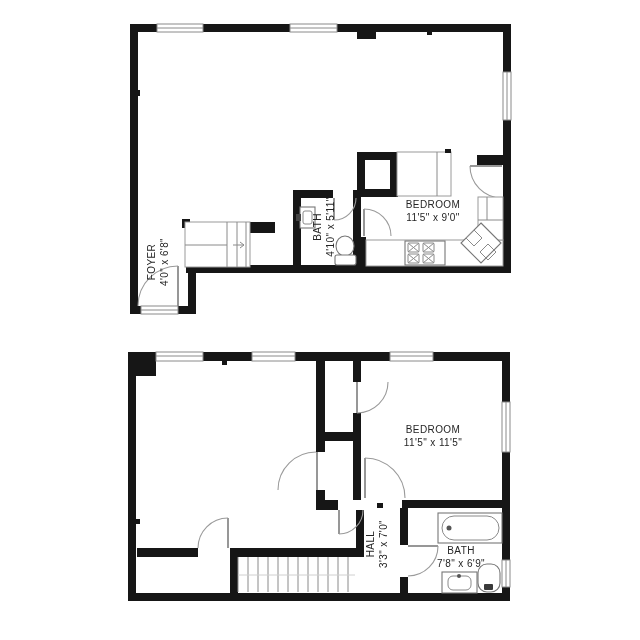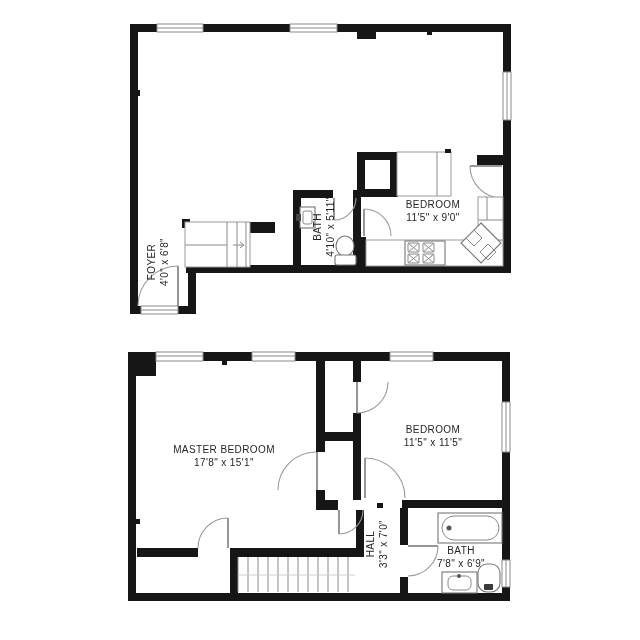--- a/index.html
+++ b/index.html
@@ -239,24 +239,20 @@
   </div>
   <div class="room-label rot" style="left:324px;top:227px">
     <div>BATH</div>
     <div>4'10" x 5'11"</div>
   </div>
   <div class="room-label rot" style="left:158px;top:262px">
     <div>FOYER</div>
     <div>4'0" x 6'8"</div>
   </div>
 
-  <div class="room-label" style="left:224px;top:456px">
-    <div>MASTER BEDROOM</div>
-    <div>17'8" x 15'1"</div>
-  </div>
   <div class="room-label" style="left:433px;top:436px">
     <div>BEDROOM</div>
     <div>11'5" x 11'5"</div>
   </div>
   <div class="room-label rot" style="left:377px;top:544px">
     <div>HALL</div>
     <div>3'3" x 7'0"</div>
   </div>
   <div class="room-label" style="left:461px;top:557px">
     <div>BATH</div>

